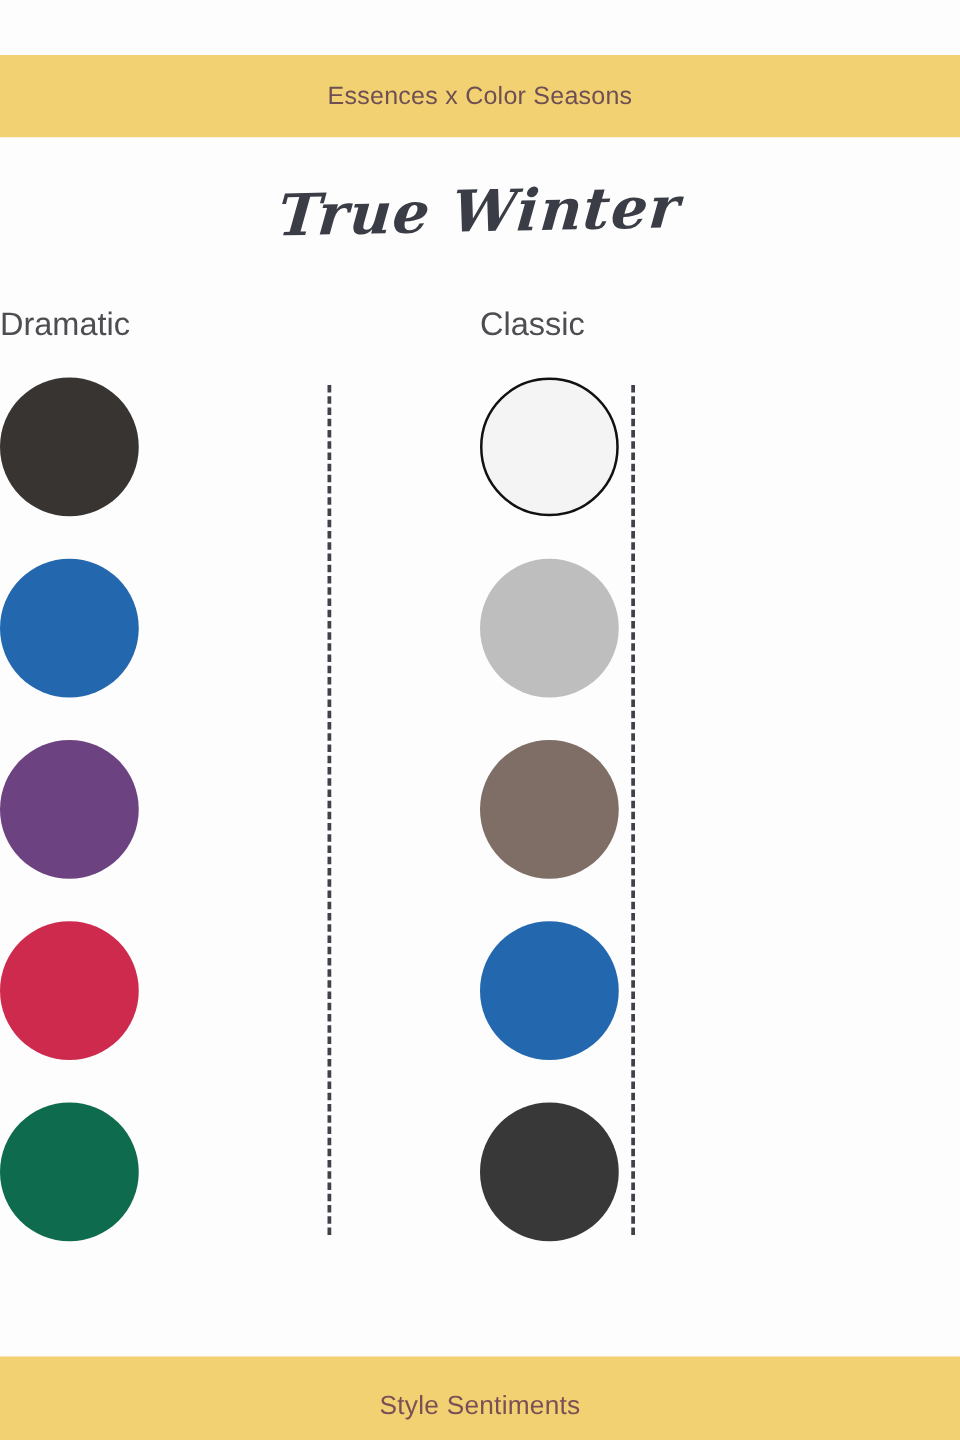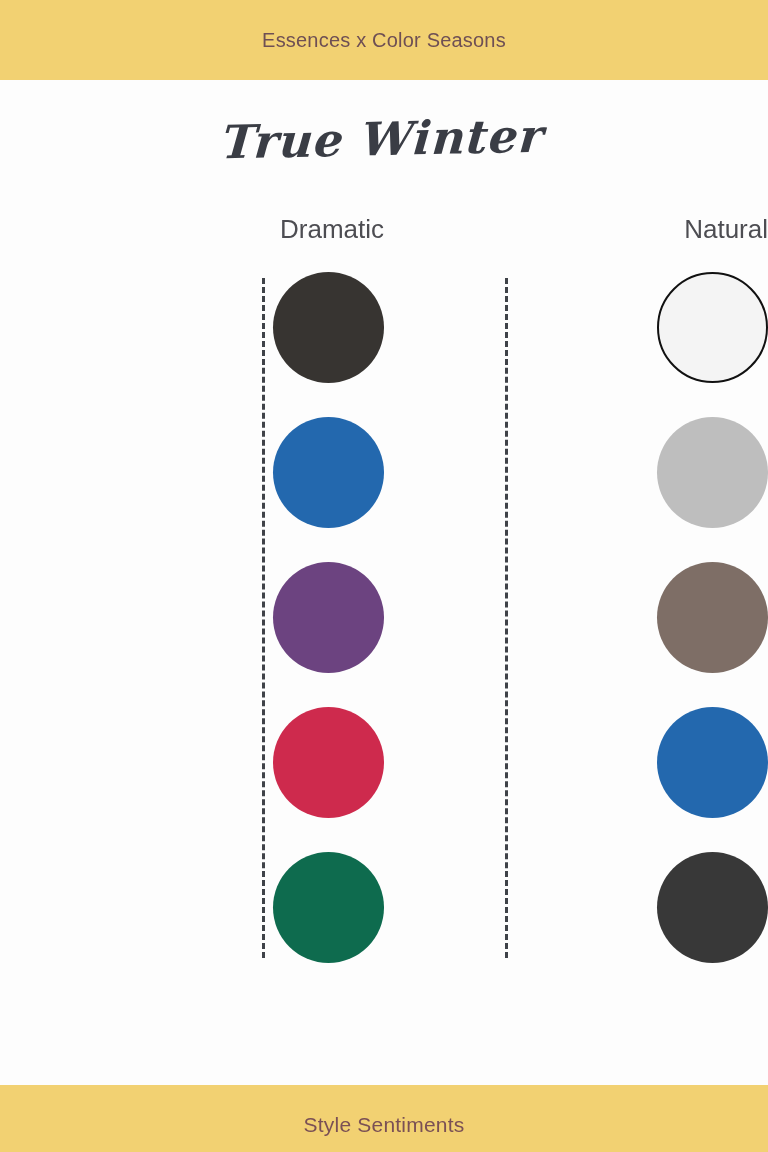--- a/index.html
+++ b/index.html
@@ -25,21 +25,21 @@
 
   
   .band {
     width: 100%;
     background: #f2d172;
     display: flex;
     align-items: center;
     justify-content: center;
     flex: none;
   }
-  .band-header { height: 80px; }
+  .band-header { height: 66px; margin-top: 44px; }
   .band-footer { height: 67px; }
 
   .band-text {
     font-family: "Liberation Sans", sans-serif;
     font-size: 20px;
     font-weight: 400;
     color: #6e4f54;
     letter-spacing: 0.2px;
     white-space: nowrap;
   }
@@ -83,21 +83,21 @@
     display: flex;
     flex-direction: row;
     position: relative;
     padding: 0 0 24px 0;
   }
 
   .column {
     flex: 1 1 0;
     display: flex;
     flex-direction: column;
-    align-items: flex-end;
+    align-items: flex-start;
     position: relative;
   }
 
   .column-header {
     font-family: "Liberation Sans", sans-serif;
     font-size: 26px;
     font-weight: 400;
     color: #4d4d52;
     height: 62px;
     line-height: 62px;
@@ -160,21 +160,21 @@
           <div class="swatch" title="#373431" style="background: rgb(55, 52, 49);"></div>
           <div class="swatch" title="#2368ae" style="background: rgb(35, 104, 174);"></div>
           <div class="swatch" title="#6c4380" style="background: rgb(108, 67, 128);"></div>
           <div class="swatch" title="#ce2a4d" style="background: rgb(206, 42, 77);"></div>
           <div class="swatch" title="#0e6b4e" style="background: rgb(14, 107, 78);"></div>
         </div>
       </div>
 
 
       <div class="column">
-        <div class="column-header">Natural</div>
+        <div class="column-header">Classic</div>
         <div class="swatch-stack">
           <div class="swatch outlined" title="#f4f4f4" style="background: rgb(244, 244, 244);"></div>
           <div class="swatch" title="#bebebe" style="background: rgb(190, 190, 190);"></div>
           <div class="swatch" title="#7e6e66" style="background: rgb(126, 110, 102);"></div>
           <div class="swatch" title="#2368ae" style="background: rgb(35, 104, 174);"></div>
           <div class="swatch" title="#383838" style="background: rgb(56, 56, 56);"></div>
         </div>
       </div>
 
     </div>

